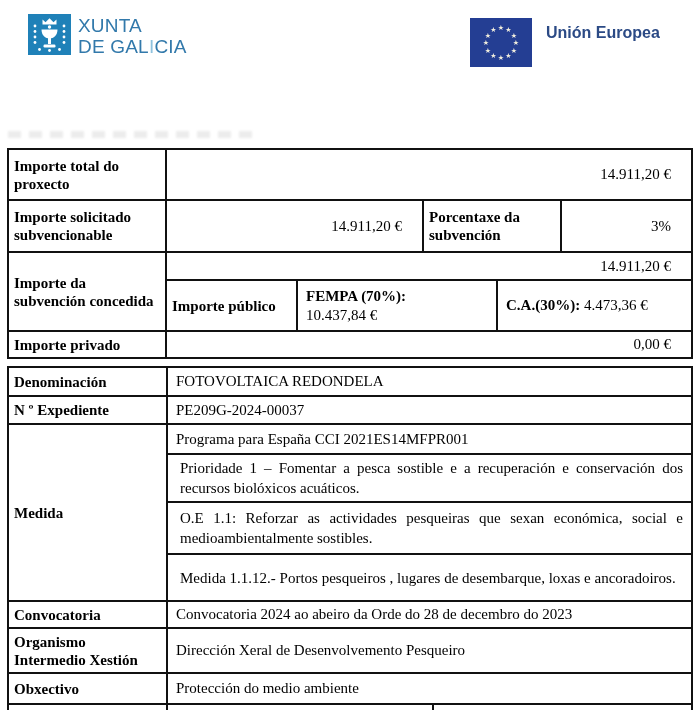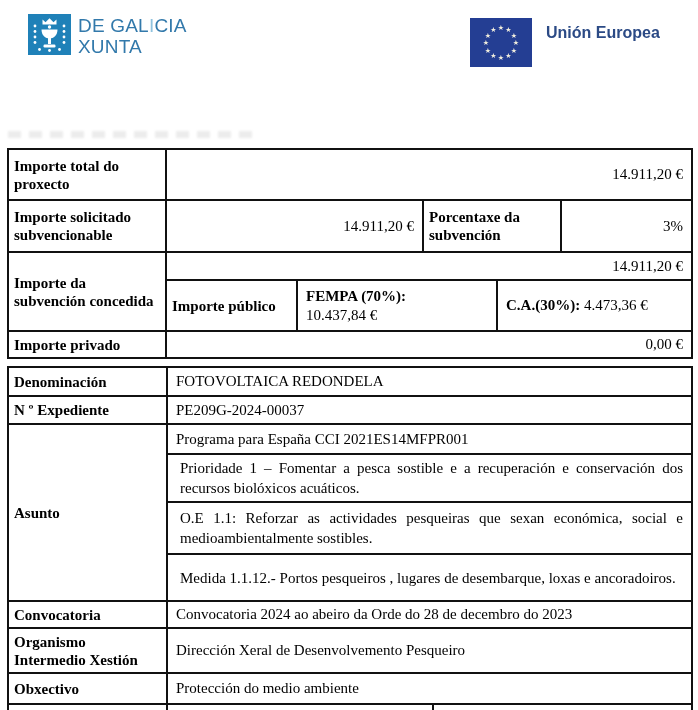--- a/index.html
+++ b/index.html
@@ -33,21 +33,21 @@
   
   table{border-collapse:collapse;table-layout:fixed;font-family:Liberation Serif, serif;}
   td{
     border:2px solid var(--border-black,#111);
     font-size:15px;line-height:19px;padding:2px 6px;vertical-align:middle;
     overflow:hidden;
   }
   .t1{position:absolute;left:7px;top:148px;width:684px;}
   .t2{position:absolute;left:7px;top:366px;width:684px;}
   .lbl{font-weight:bold;line-height:18px;padding-left:5px;}
-  .money{text-align:right;padding-right:8px;margin-top:16px;}
+  .money{text-align:right;padding-right:20px;margin-top:16px;}
   .val{padding-left:8px;}
   .blk{display:block;}
   .b{font-weight:bold;}
   .just{text-align:justify;padding:3px 8px 3px 12px;line-height:20px;}
 </style>
 </head>
 <body>
 
 <div class="page">
 
@@ -67,22 +67,22 @@
         <circle cx="36" cy="12" r="1.4" fill="#fff"></circle>
         <circle cx="36" cy="17.5" r="1.4" fill="#fff"></circle>
         <circle cx="36" cy="23" r="1.4" fill="#fff"></circle>
         <circle cx="36" cy="28.5" r="1.4" fill="#fff"></circle>
         <circle cx="11.5" cy="35.5" r="1.4" fill="#fff"></circle>
         <circle cx="21.5" cy="36.5" r="1.4" fill="#fff"></circle>
         <circle cx="31.5" cy="35.5" r="1.4" fill="#fff"></circle>
       </svg>
     </span>
     <span class="xunta-text">
+      <span class="blk">XUNTA</span>
       <span class="blk"><span>DE GAL</span><span class="light">I</span><span>CIA</span></span>
-      <span class="blk">XUNTA</span>
     </span>
   </div>
 
   <div class="eu-block">
     <span class="eu-flag">
       <svg viewBox="0 0 62 49" width="62" height="49" aria-hidden="true" style="font-family:'DejaVu Sans',sans-serif;">
         <rect width="62" height="49" style="fill:var(--eu-flag-blue,#243e93)"></rect>
         <g style="fill:var(--eu-star,#f2eedd);font-size:7px;" text-anchor="middle">
           <text x="31" y="12">★</text>
             <text x="38.5" y="14">★</text>
@@ -156,21 +156,21 @@
     <tbody>
       <tr>
         <td class="lbl" style="height:23px">Denominación</td>
         <td colspan="2" class="val">FOTOVOLTAICA REDONDELA</td>
       </tr>
       <tr>
         <td class="lbl" style="height:22px">N º Expediente</td>
         <td colspan="2" class="val">PE209G-2024-00037</td>
       </tr>
       <tr>
-        <td class="lbl" rowspan="4">Asunto</td>
+        <td class="lbl" rowspan="4">Medida</td>
         <td colspan="2" class="val" style="height:24px">Programa para España CCI 2021ES14MFPR001</td>
       </tr>
       <tr>
         <td colspan="2" class="just" style="height:38px">Prioridade 1 – Fomentar a pesca sostible e a recuperación e conservación dos recursos biolóxicos acuáticos.</td>
       </tr>
       <tr>
         <td colspan="2" class="just" style="height:44px">O.E 1.1: Reforzar as actividades pesqueiras que sexan económica, social e medioambientalmente sostibles.</td>
       </tr>
       <tr>
         <td colspan="2" class="just" style="height:39px">Medida 1.1.12.- Portos pesqueiros , lugares de desembarque, loxas e ancoradoiros.</td>

